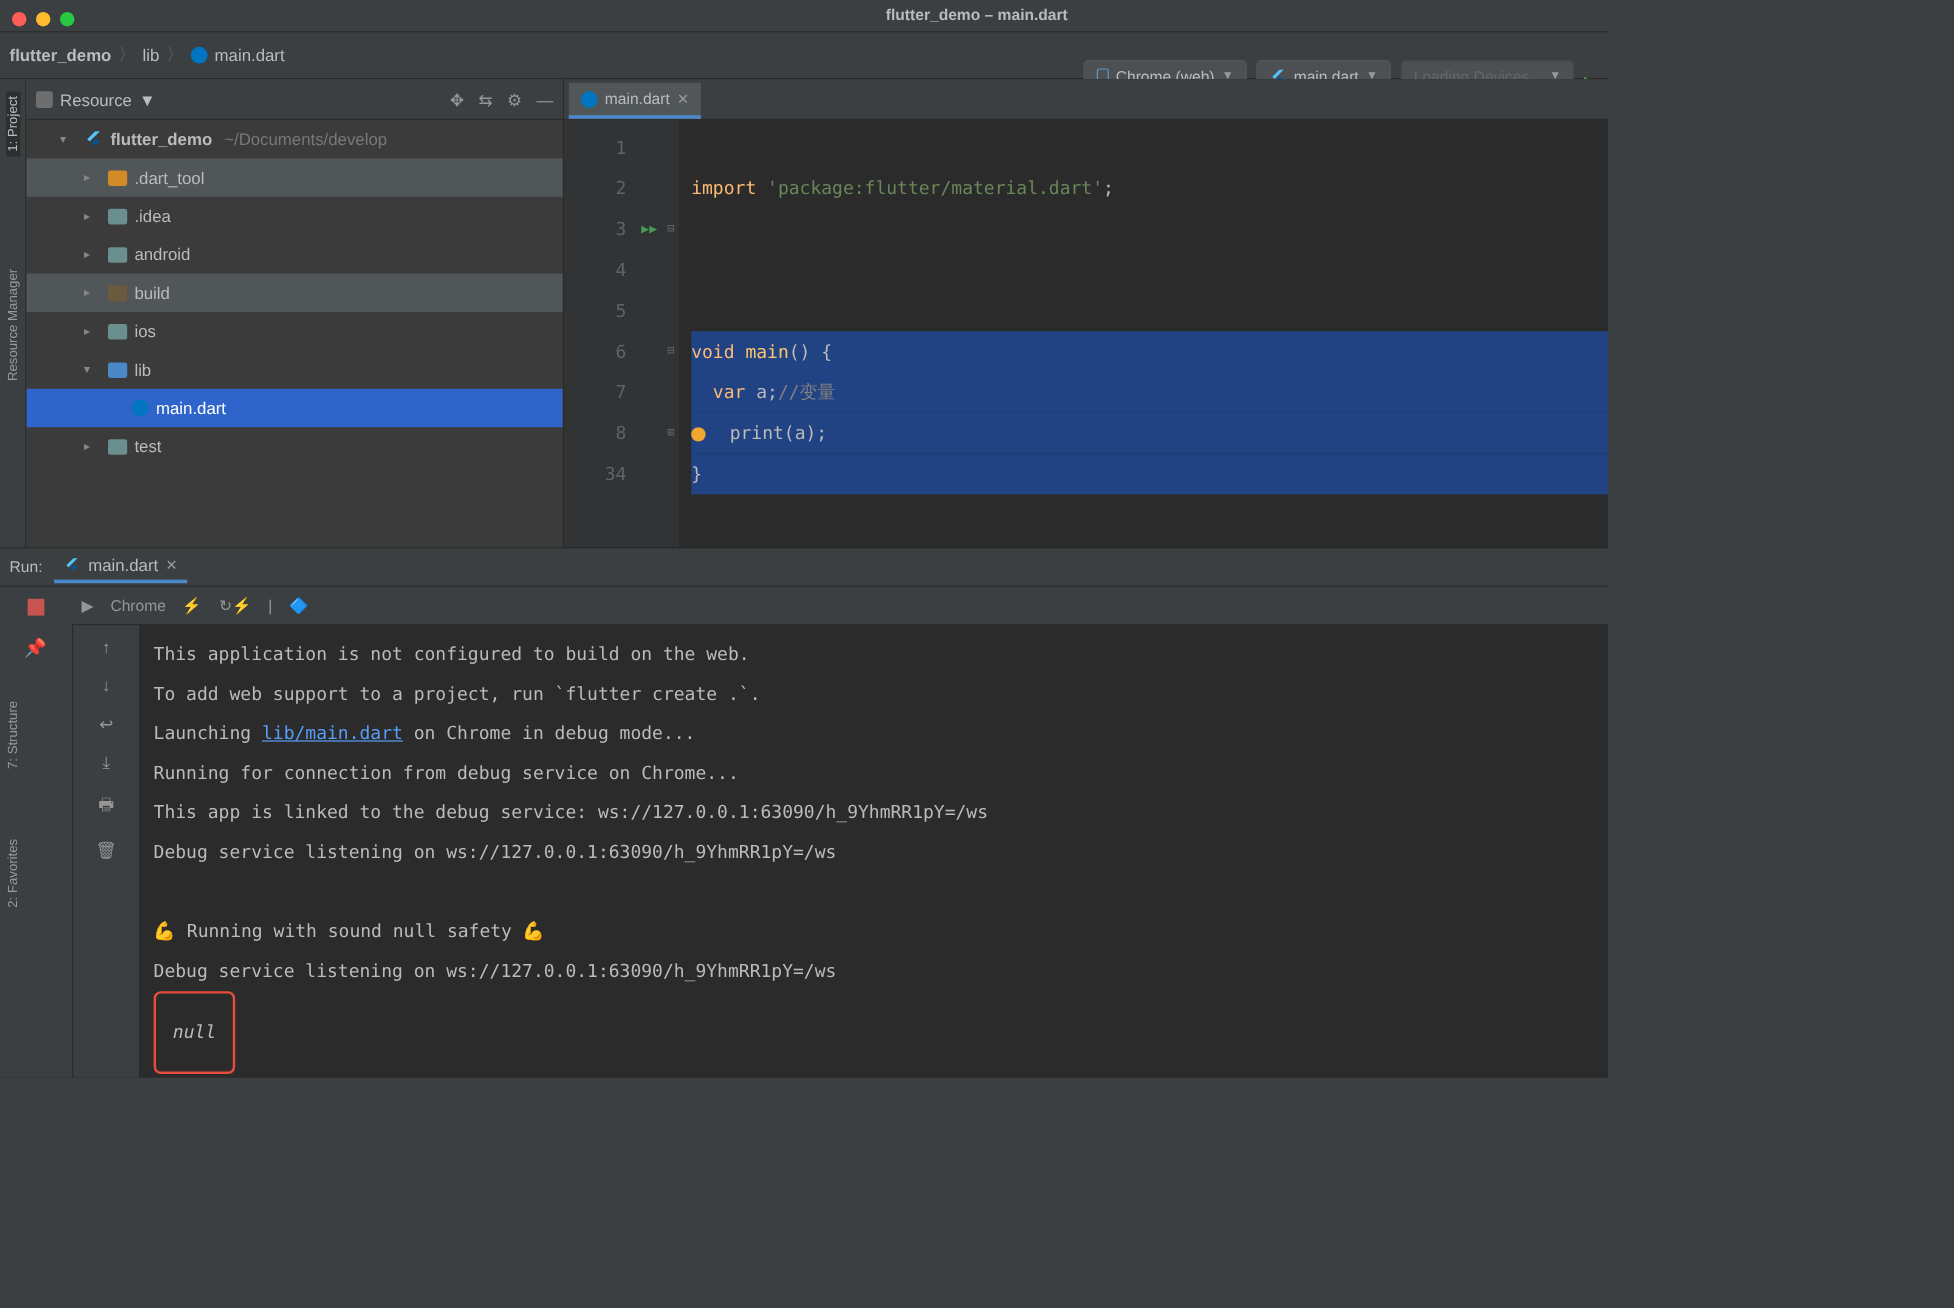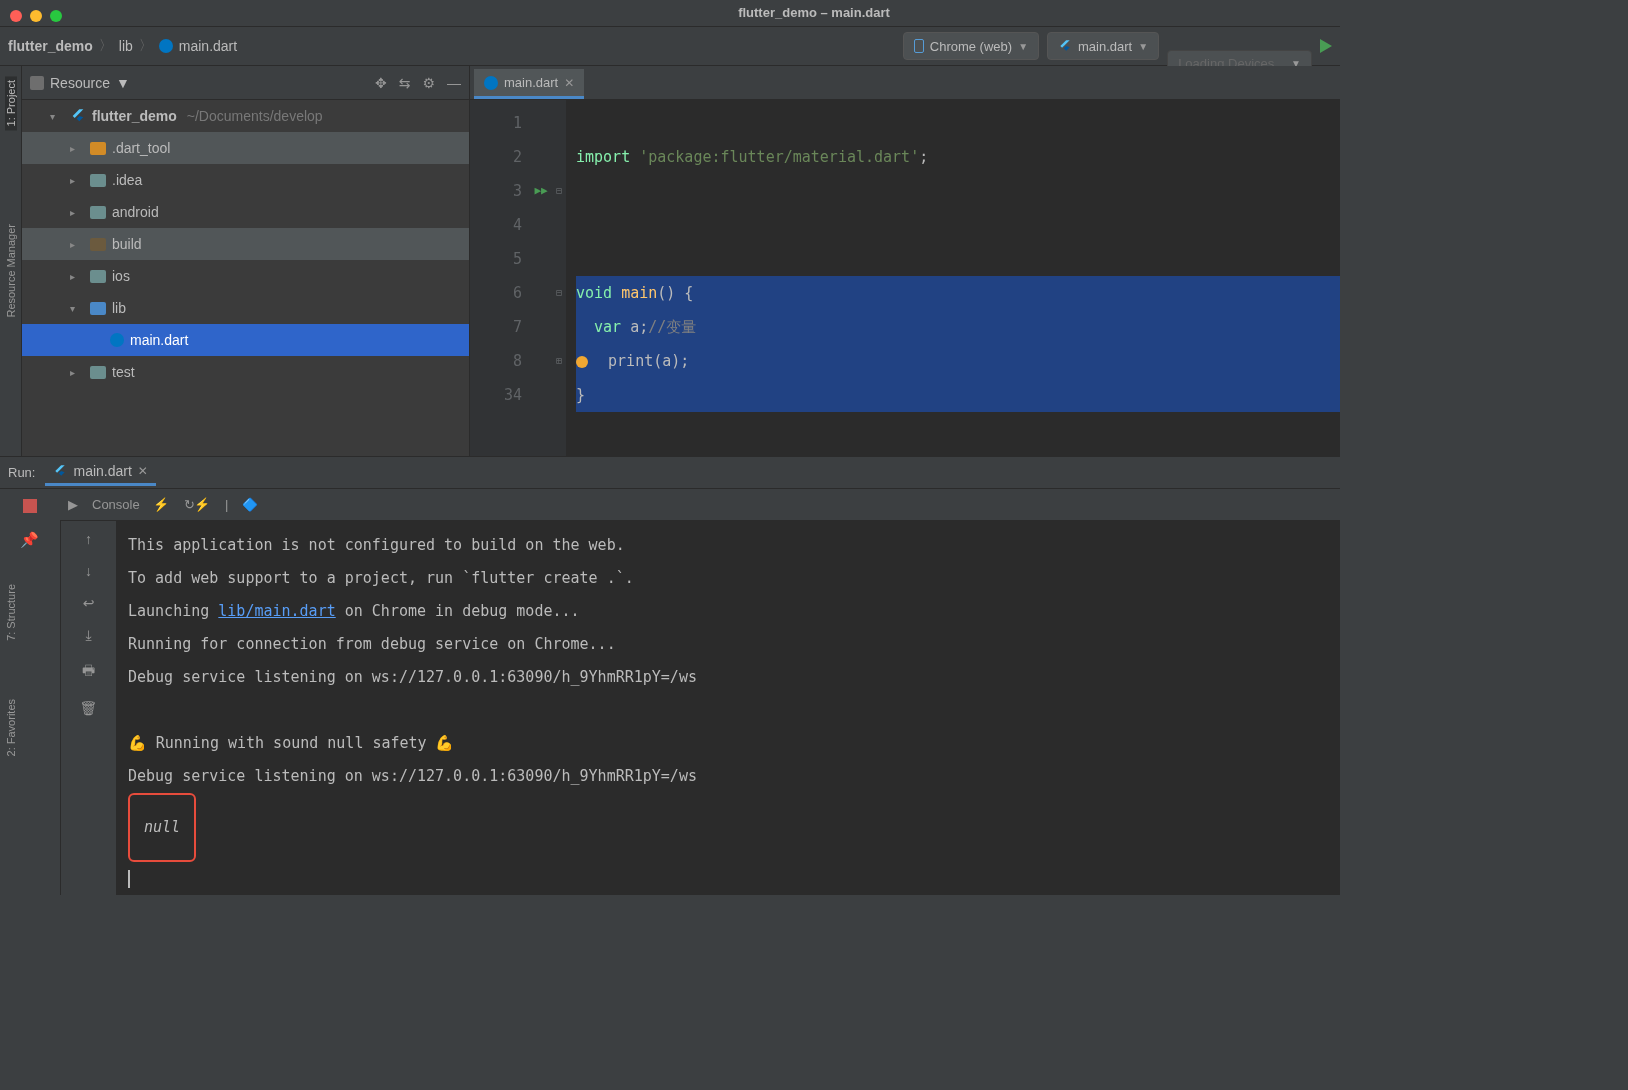--- a/index.html
+++ b/index.html
@@ -20,21 +20,21 @@
 .title-text { position:absolute; left:50%; transform:translateX(-50%); color:#bbbbbb; font-size:13px; font-weight:600; white-space:nowrap; top:5px;}
 
 .toolbar {
   height:40px; background:#3c3f41; display:flex; align-items:center;
   border-top:1px solid #2b2b2b; border-bottom:1px solid #2b2b2b;
   padding:0 8px;
 }
 .breadcrumb { display:flex; align-items:center; gap:6px; color:#bbbbbb; font-size:14px;}
 .breadcrumb span.sep { color:#6b6b6b; }
 .dart-icon { width:14px; height:14px; display:inline-block; border-radius:50%; background:#0175c2; position:relative;}
-.toolbar-right { margin-left:auto; display:flex; gap:8px; align-items:center;}
+.toolbar-right { margin-left:auto; display:flex; gap:8px; align-items:flex-end;}
 .combo {
   display:flex; align-items:center; gap:6px; padding:4px 10px;
   border:1px solid #555; border-radius:4px; background:#4c5052; color:#bbbbbb;
   font-size:13px; height:28px;
 }
 .combo .chev { font-size:10px; color:#999;}
 .flutter-ico { width:14px; height:14px; display:inline-block;}
 .phone-ico { width:10px; height:14px; border:1.5px solid #569cd6; border-radius:2px; display:inline-block;}
 .combo.disabled { color:#666; border-color:#444;margin-top:35px;}
 .play-green { width:0;height:0;border-top:7px solid transparent;border-bottom:7px solid transparent;border-left:12px solid #499c54;}
@@ -78,21 +78,21 @@
 .etab {
   display:flex; align-items:center; gap:6px; height:30px; padding:0 10px;
   background:#515658; color:#bbb; font-size:13px; border-bottom:3px solid #4a88c7; margin-left:4px;
 }
 .etab .close { color:#999; font-size:12px;}
 .code-area { flex:1; display:flex; font-family:'Menlo','Consolas',monospace; font-size:15px; overflow:hidden;}
 .gutter-col { width:60px; background:#313335; text-align:right; padding:6px 8px 0 0; color:#606366; line-height:34px;}
 .gutter-marks { width:22px; background:#313335; padding-top:6px; line-height:34px; text-align:center;}
 .gutter-marks .run-gutter { color:#499c54; font-size:11px;}
 .code { flex:1; padding:6px 0 0 10px; line-height:34px; white-space:pre; background:#2b2b2b; position:relative;}
-.code .kw{color:#86efac}.code .str{color:#6a8759}.code .fn{color:#ffc66d}.code .cmt{color:#808080}
+.code .kw{color:#fdba74}.code .str{color:#6a8759}.code .fn{color:#ffc66d}.code .cmt{color:#808080}
 .code .sel-bg{background:#214283;display:inline-block;width:100%;}
 .bulb{width:12px;height:12px;background:#f0a732;border-radius:50%;display:inline-block;vertical-align:middle;margin-right:2px;}
 .fold-col{width:14px;background:#313335;padding-top:6px;line-height:34px;text-align:center;color:#606366;font-size:10px;}
 
 .run-panel { border-top:1px solid #2b2b2b; background:#2b2b2b; display:flex; flex-direction:column;}
 .run-hdr { height:32px; display:flex; align-items:center; background:#3c3f41; border-bottom:1px solid #2b2b2b; padding:0 8px; gap:10px;}
 .run-hdr .lbl { color:#bbb; font-size:13px;}
 .run-tab { display:flex; align-items:center; gap:6px; padding:4px 8px; border-bottom:3px solid #4a88c7; color:#bbb; font-size:14px;}
 .run-left { width:60px; background:#3c3f41; display:flex; flex-direction:column; align-items:center; gap:18px; padding-top:10px;}
 .run-left .ico { color:#969696; font-size:15px; cursor:pointer;}
@@ -291,40 +291,41 @@
     </div>
   </div>
   <div style="display:flex;">
     <div class="run-left">
       <div class="stop-sq"></div>
       <span class="ico">📌</span>
     </div>
     <div style="flex:1;display:flex;flex-direction:column;">
       <div class="console-hdr">
         <span class="ci">▶</span>
-        <span class="ci">Console</span>
+        <span class="ci">Chrome</span>
         <span class="ci bolt">⚡</span>
         <span class="ci reload">↻⚡</span>
         <span class="ci" style="color:#999">|</span>
         <span class="ci">🔷</span>
       </div>
       <div style="display:flex;flex:1;">
         <div class="console-col">
           <span class="ico">↑</span>
           <span class="ico">↓</span>
           <span class="ico">↩</span>
           <span class="ico">⤓</span>
           <span class="ico">🖶</span>
           <span class="ico">🗑</span>
         </div>
         <div class="console-area">
 <div>This application is not configured to build on the web.</div>
 <div>To add web support to a project, run `flutter create .`.</div>
 <div><span>Launching </span><span class="link">lib/main.dart</span><span> on Chrome in debug mode...</span></div>
 <div>Running for connection from debug service on Chrome...</div>
+<div>This app is linked to the debug service: ws://127.0.0.1:63090/h_9YhmRR1pY=/ws</div>
 <div>Debug service listening on ws://127.0.0.1:63090/h_9YhmRR1pY=/ws</div>
 <div>&nbsp;</div>
 <div>💪 Running with sound null safety 💪</div>
 <div>Debug service listening on ws://127.0.0.1:63090/h_9YhmRR1pY=/ws</div>
 <div><span class="highlight-box"><span>null</span></span></div>
 <div><span class="cursor-line"></span></div>
         </div>
       </div>
     </div>
   </div>

